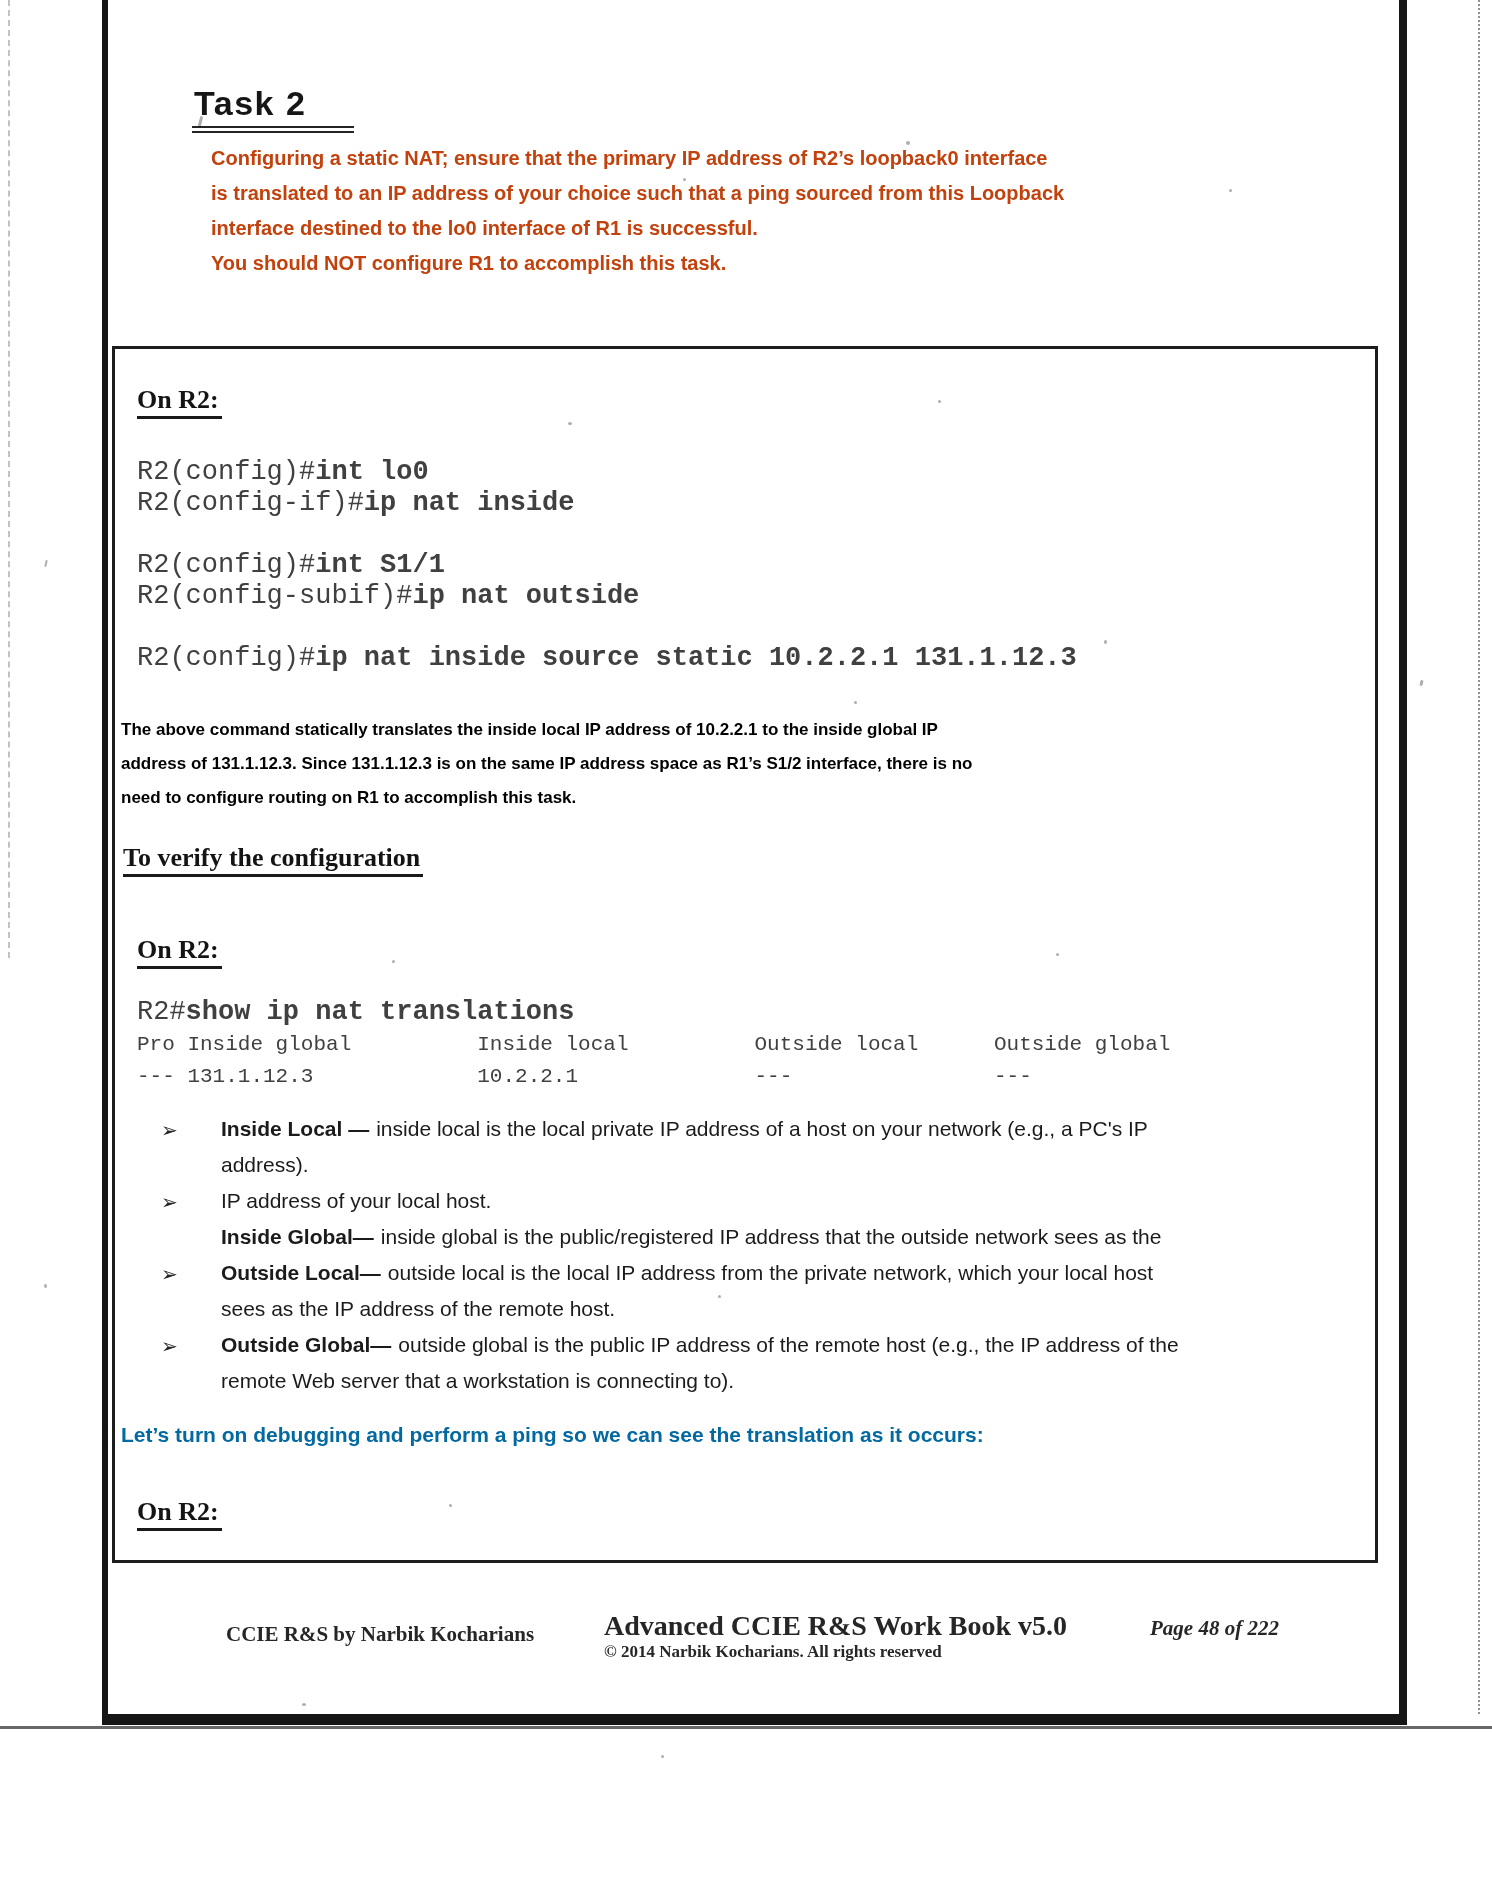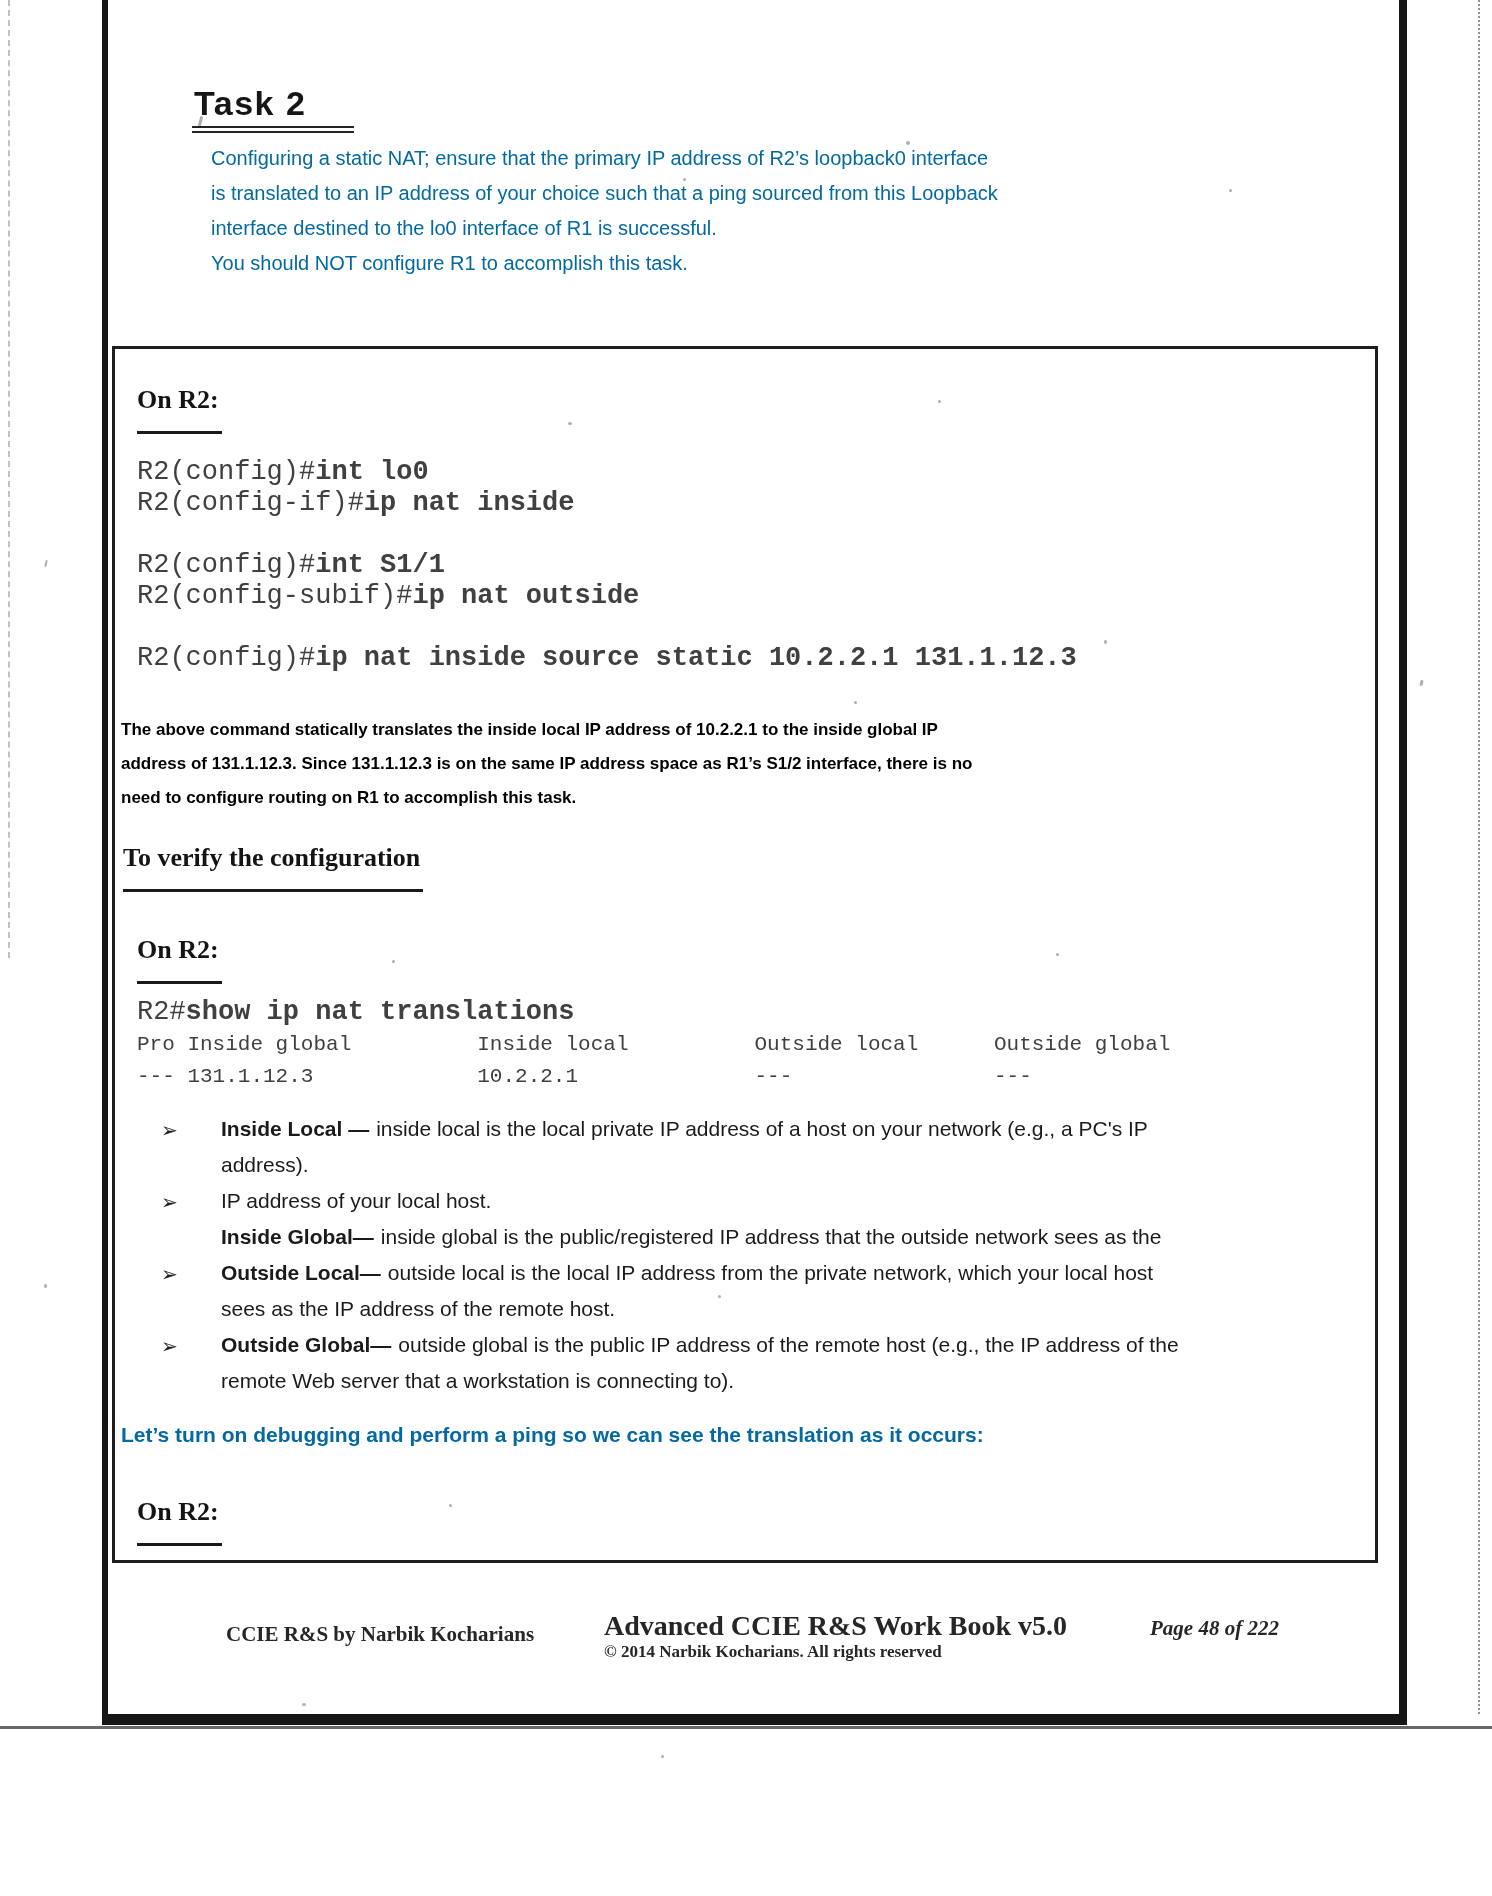--- a/index.html
+++ b/index.html
@@ -27,30 +27,30 @@
 
   
   .task-heading{position:absolute;left:192px;top:84px;}
   .task-heading span{
     display:inline-block;font-size:34px;font-weight:bold;letter-spacing:1.5px;
     color:#161616;border-bottom:7px double #242424;padding:0 48px 3px 2px;
   }
 
   
   .intro{position:absolute;left:211px;top:141px;font-size:20px;line-height:35px;
-    white-space:nowrap;color:#0369a1;}
+    white-space:nowrap;color:#c2410c;font-weight:bold;}
 
   
   .config-box{
     position:absolute;left:112px;top:346px;width:1266px;height:1217px;
     border:3px solid #1d1d1d;box-sizing:border-box;
   }
   .sec-head{position:absolute;font-family:"Liberation Serif",serif;
     font-weight:bold;font-size:26px;color:#141414;}
-  .sec-head span{display:inline-block;border-bottom:3px solid #1a1a1a;padding:0 3px 16px 0;}
+  .sec-head span{display:inline-block;border-bottom:3px solid #1a1a1a;padding:0 3px 1px 0;}
   .onr2-1{left:22px;top:36px;}
   .toverify{left:8px;top:494px;}
   .onr2-2{left:22px;top:586px;}
   .onr2-3{left:22px;top:1148px;}
 
   .code{font-family:"Liberation Mono","DejaVu Sans Mono",monospace;color:#404040;}
   .block1{position:absolute;left:22px;top:108px;}
   .block1 .code-line{font-size:27px;line-height:31px;white-space:pre;}
   .code-group{margin-bottom:31px;}
   .code-line .cmd{font-weight:bold;}

